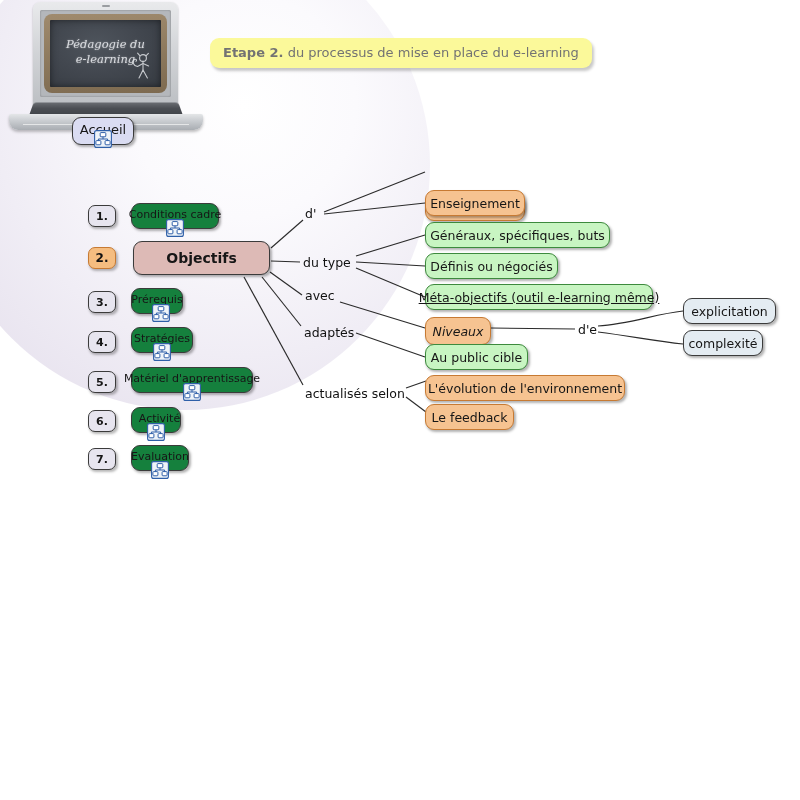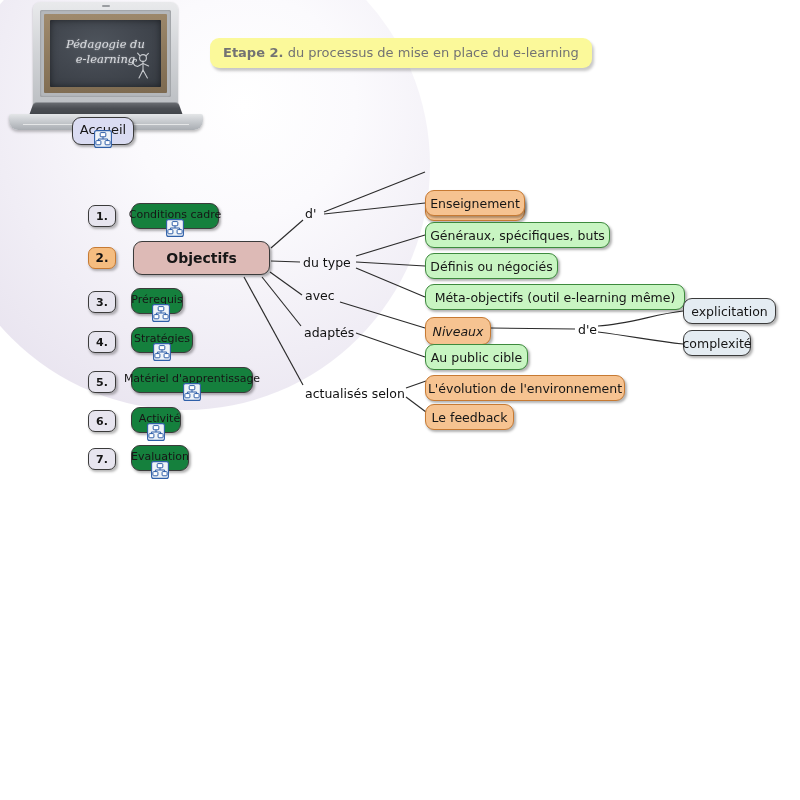--- a/index.html
+++ b/index.html
@@ -35,21 +35,21 @@
     width:8px;height:2px;border-radius:1px;background:#9a9da1;
   }
   .bezel{
     position:absolute;left:7px;top:8px;width:131px;height:87px;
     background:#b4b7bb;border-radius:2px;
     box-shadow:inset 0 0 2px rgba(0,0,0,.35);
   }
   .board-frame{
     position:absolute;left:4px;top:4px;right:4px;bottom:4px;
     background:linear-gradient(175deg,#a08b6e 0%,#8e7a5e 50%,#7d6a50 100%);
-    border-radius:1px;padding:5px;box-sizing:border-box;text-decoration:underline;
+    border-radius:8px;padding:5px;box-sizing:border-box;text-decoration:underline;
   }
   .board{
     position:absolute;left:6px;top:6px;right:6px;bottom:6px;
     background:radial-gradient(ellipse at 42% 36%, #4e545c 0%, #434850 45%, #363b42 100%);
     border-radius:1px;
     box-shadow:inset 0 0 7px rgba(0,0,0,.5);
     overflow:hidden;
   }
   .chalk{
     position:absolute;left:0;right:0;top:17px;
@@ -326,36 +326,36 @@
   </div>
   <div class="node green" style="left:425px;top:222px;width:185px;height:26px;">
     <span>Généraux, spécifiques, buts</span>
   </div>
   <div class="node orange" style="left:425px;top:190px;width:100px;height:26px;">
     <span>Enseignement</span>
   </div>
   <div class="node green" style="left:425px;top:253px;width:133px;height:26px;">
     <span>Définis ou négociés</span>
   </div>
-  <div class="node green" style="left:425px;top:284px;width:260px;height:26px;">
+  <div class="node green" style="left:425px;top:284px;width:228px;height:26px;text-decoration:underline;">
     <span>Méta-objectifs (outil e-learning même)</span>
   </div>
   <div class="node orange" style="left:425px;top:317px;width:66px;height:28px;font-style:italic;">
     <span>Niveaux</span>
   </div>
   <div class="node green" style="left:425px;top:344px;width:103px;height:26px;">
     <span>Au public cible</span>
   </div>
   <div class="node orange" style="left:425px;top:375px;width:200px;height:26px;">
     <span>L'évolution de l'environnement</span>
   </div>
   <div class="node orange" style="left:425px;top:404px;width:89px;height:26px;">
     <span>Le feedback</span>
   </div>
 
   <div class="node blue" style="left:683px;top:298px;width:93px;height:26px;">
     <span>explicitation</span>
   </div>
-  <div class="node blue" style="left:683px;top:330px;width:68px;height:26px;">
+  <div class="node blue" style="left:683px;top:330px;width:80px;height:26px;">
     <span>complexité</span>
   </div>
 
 </div>
 
 </body></html>

